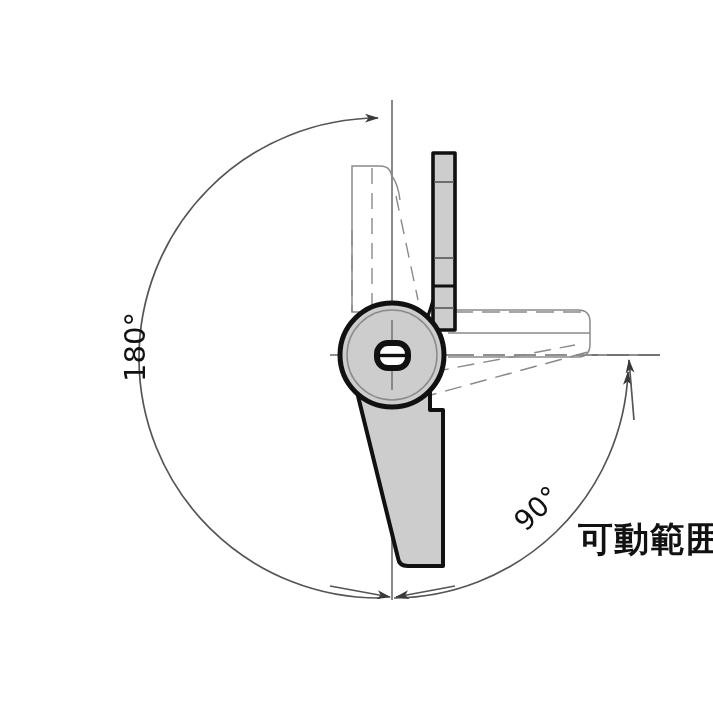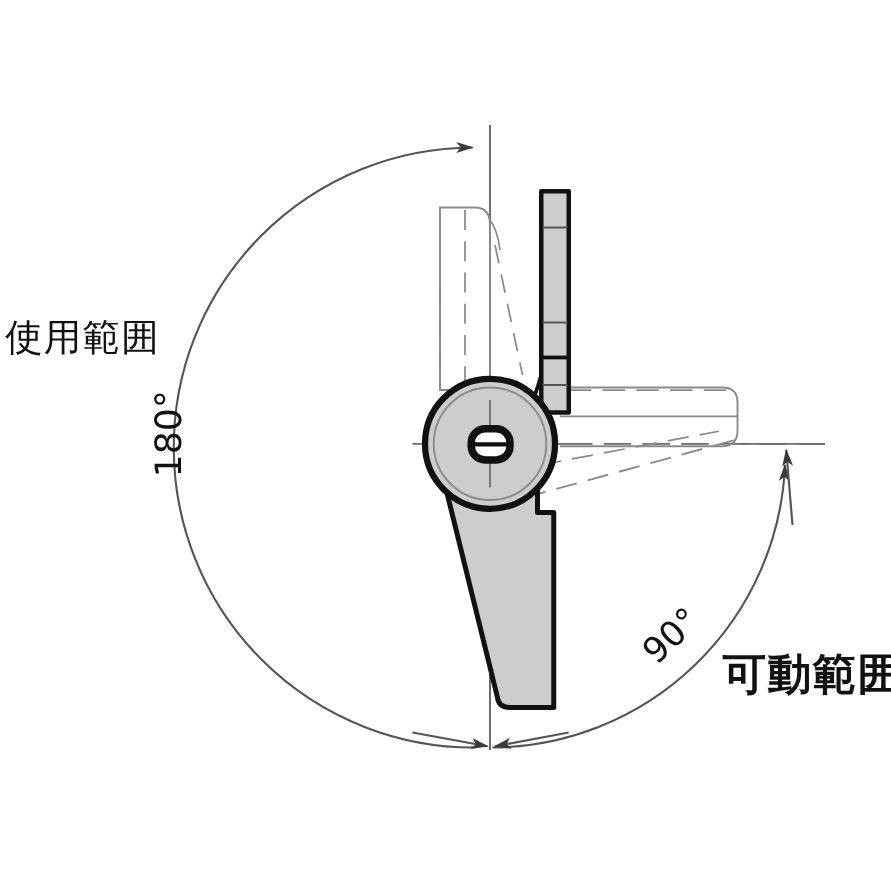--- a/index.html
+++ b/index.html
@@ -128,21 +128,20 @@
       <circle cx="392" cy="355" r="45" fill="none" stroke="#8a8a8a" stroke-width="1.5"></circle>
 
       <line x1="392" y1="320" x2="392" y2="390" stroke="#6b6b6b" stroke-width="1.4"></line>
 
       <rect x="377" y="343" width="31" height="25" rx="11" ry="11" fill="#ffffff" stroke="#111111" stroke-width="6"></rect>
       <line x1="379" y1="355.5" x2="406" y2="355.5" stroke="#111111" stroke-width="3.4"></line>
     </g>
 
   </svg>
 
-  <div class="lbl" id="label-usage-range">使用範囲</div>
 
   <div class="lbl" id="label-angle-180">180°</div>
 
   <div class="lbl" id="label-angle-90">90°</div>
 
   <div class="lbl" id="label-movable-range">可動範囲</div>
 
 </div>
 
 </body></html>

